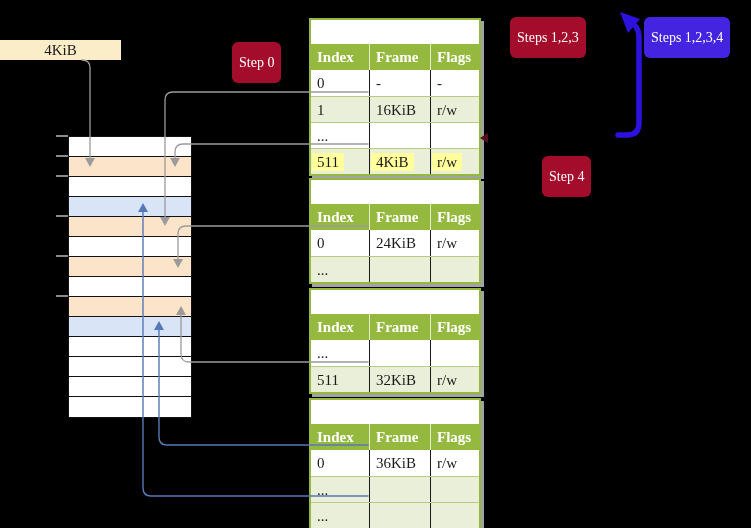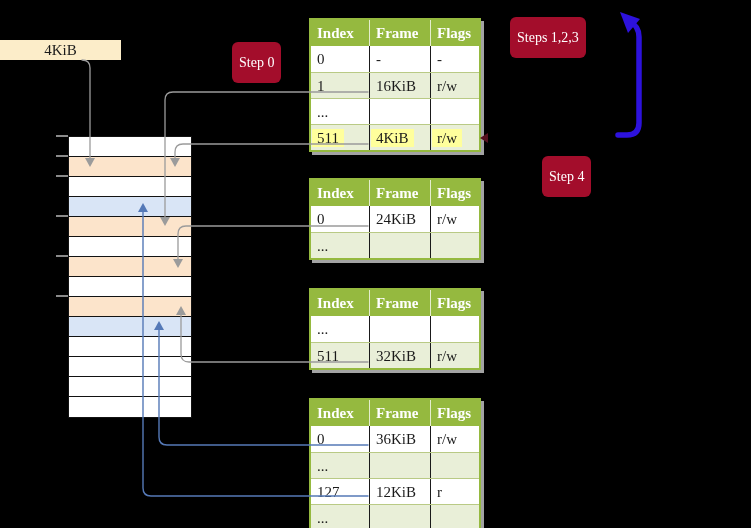--- a/index.html
+++ b/index.html
@@ -37,21 +37,21 @@
   .tick{position:absolute;width:12px;height:2px;left:56px;background:#8a8a8a;}
   
   .ptable{
     position:absolute;left:309px;width:172px;
     border:2px solid var(--table-header-bg);
     box-shadow:3px 3px 0 #a3a3a3;
     background:#fff;box-sizing:border-box;
     font-size:15px;color:#1a1a1a;
   }
   .pt-row{display:flex;height:26px;line-height:26px;box-sizing:border-box;}
-  .pt-row.hdr{background:var(--table-header-bg);color:#fff;font-weight:bold;}
+  .pt-row.hdr{background:var(--table-header-bg);color:#fff;font-weight:bold;margin-top:24px;}
   .pt-row.alt{background:var(--table-row-alt-bg);}
   .pt-row.body{background:var(--table-row-bg);}
   .pt-row.body.alt{background:var(--table-row-alt-bg);}
   .pt-row.body + .pt-row.body{border-top:1px solid #b9ca85;}
   .cell{box-sizing:border-box;padding-left:6px;overflow:hidden;white-space:nowrap;height:100%;}
   .c0{width:58px;}
   .c1{width:61px;}
   .c2{width:51px;flex:1;}
   .pt-row.hdr .c1,.pt-row.hdr .c2{border-left:1px solid rgba(255,255,255,.75);}
   .pt-row.body .c1,.pt-row.body .c2{border-left:1px solid #1a1a1a;}
@@ -65,20 +65,21 @@
 </style>
 </head>
 <body>
 
 <div class="stage">
 
   <div class="lbl-4kib">4KiB</div>
 
   <div class="badge red b-step0">Step 0</div>
   <div class="badge red b-steps123">Steps 1,2,3</div>
+  <div class="badge blue b-steps1234">Steps 1,2,3,4</div>
   <div class="badge red b-step4">Step 4</div>
 
   <div class="memory-column">
       <div class="mem-row white"></div>
       <div class="mem-row orange"></div>
       <div class="mem-row white"></div>
       <div class="mem-row blue"></div>
       <div class="mem-row orange"></div>
       <div class="mem-row white"></div>
       <div class="mem-row orange"></div>
@@ -160,25 +161,20 @@
       </div>
       <div class="pt-row body">
         <div class="cell c0">0</div>
         <div class="cell c1">36KiB</div>
         <div class="cell c2">r/w</div>
       </div>
       <div class="pt-row body alt">
         <div class="cell c0">...</div>
         <div class="cell c1"></div>
         <div class="cell c2"></div>
-      </div>
-      <div class="pt-row body">
-        <div class="cell c0">127</div>
-        <div class="cell c1">12KiB</div>
-        <div class="cell c2">r</div>
       </div>
       <div class="pt-row body alt">
         <div class="cell c0">...</div>
         <div class="cell c1"></div>
         <div class="cell c2"></div>
       </div>
     </div>
 
   <svg class="overlay" width="751" height="528" viewBox="0 0 751 528">
     <g stroke="#9b9b9b" fill="none" stroke-width="1.3" stroke-linecap="round">

